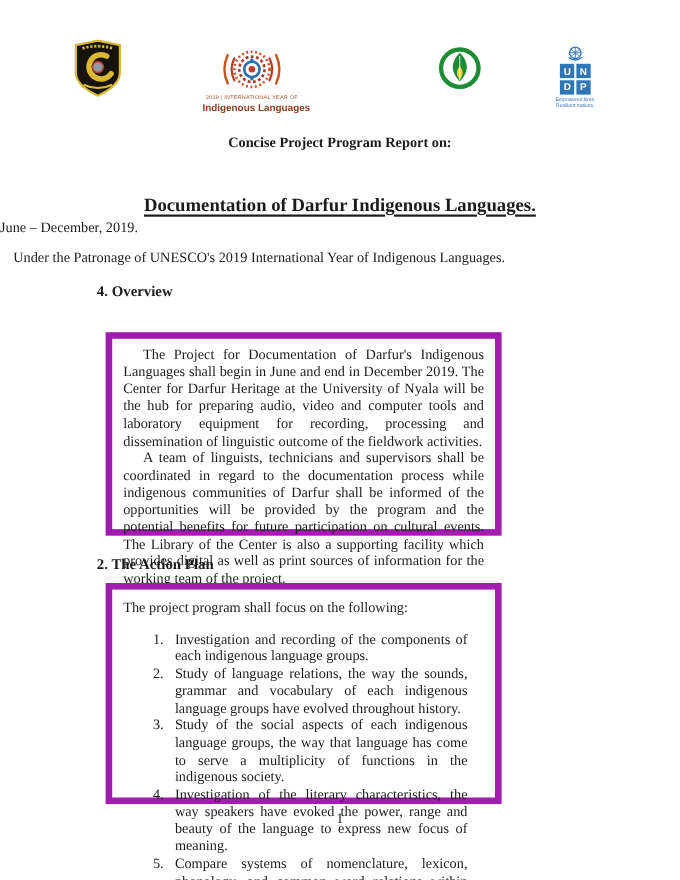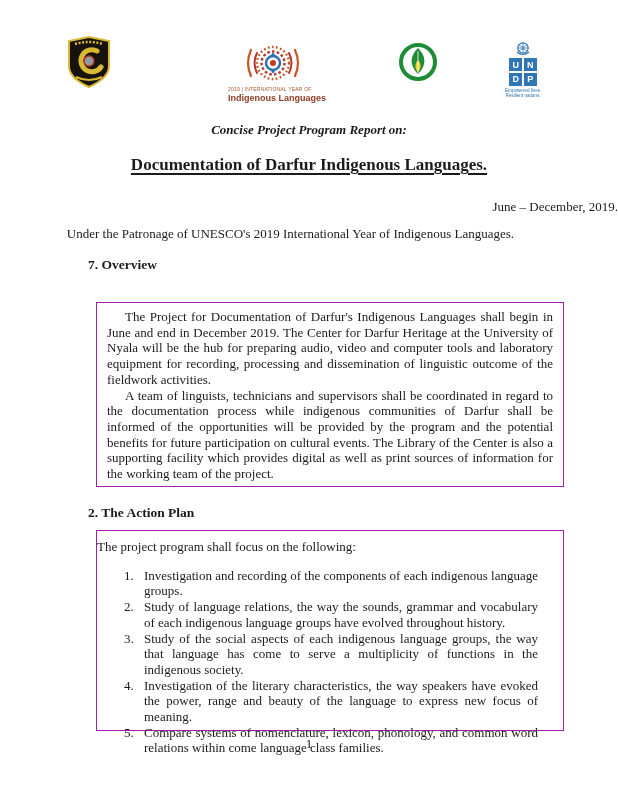--- a/index.html
+++ b/index.html
@@ -3,53 +3,53 @@
 <meta charset="utf-8">
 <style>
   * { margin:0; padding:0; box-sizing:border-box; }
   html,body { width:618px; height:800px; }
   body { background:#ffffff; font-family:"Liberation Serif", serif; color:#1b1b1b; }
   .page { position:relative; width:618px; height:800px; background:#fff; overflow:hidden; }
 
   
   .logo { position:absolute; }
   .logo-nyala { left:66px; top:36px; }
-  .logo-iyil { left:184px; top:42px; width:90px; text-align:left;margin-left:44px; }
+  .logo-iyil { left:184px; top:42px; width:90px; text-align:center; }
   .iyil-mark { display:flex; align-items:center; justify-content:center; }
   .iyil-line1 { font-family:"Liberation Sans", sans-serif; font-size:5px; letter-spacing:0.2px;
                 color:#a85a28; margin-top:2px; white-space:nowrap; }
   .iyil-line2 { font-family:"Liberation Sans", sans-serif; font-size:9px; font-weight:bold;
                 color:#8e3b24; margin-top:1px; white-space:nowrap; }
   .logo-heritage { left:398px; top:42px; }
   .logo-undp { left:505px; top:41px; width:36px; text-align:center; }
   .undp-grid { display:grid; grid-template-columns:13px 13px; grid-template-rows:13px 13px;
                gap:1.5px; justify-content:center; margin-top:1px; }
   .undp-cell { background:#2f76b5; color:#fff; font-family:"Liberation Sans", sans-serif;
                font-size:9px; font-weight:bold; display:flex; align-items:center; justify-content:center; }
   .undp-tagline { font-family:"Liberation Sans", sans-serif; font-size:4.6px; color:#2f76b5;
                   line-height:5.4px; margin-top:2px; white-space:nowrap; }
 
   
   .report-label { position:absolute; top:122px; left:0; width:618px; text-align:center;
-                  font-weight:bold; font-size:13px;font-style:italic; }
-  .main-title { position:absolute; top:155px; left:0; width:618px; text-align:center;
+                  font-weight:bold; font-size:13px; }
+  .main-title { position:absolute; top:177px; left:0; width:618px; text-align:center;
                 font-weight:bold; font-size:17px; }
   .main-title span { text-decoration:underline; text-decoration-thickness:1.5px; text-underline-offset:3px; }
-  .date-range { position:absolute; top:199px; left:0; width:618px; text-align:right; font-size:13px; }
-  .patronage { position:absolute; top:226px; left:0; width:514px; text-align:right; font-size:13px; }
+  .date-range { position:absolute; top:199px; left:0; width:618px; text-align:left; font-size:13px; }
+  .patronage { position:absolute; top:226px; left:0; width:514px; text-align:left; font-size:13px;padding-left:12px; }
 
   
   .sec-heading { position:absolute; left:88px; font-weight:bold; font-size:13.5px; }
   .heading-1 { top:257px; }
   .heading-2 { top:505px; }
 
-  .box { position:absolute; left:96px; width:468px; border:1px solid #a21caf;
+  .box { position:absolute; left:96px; width:360px; border:6px solid #a21caf;
          font-size:13px; line-height:15.7px; text-align:justify; }
   .box-1 { top:302px; height:185px; padding:6px 10px; }
-  .box-2 { top:530px; height:201px; padding:8px 10px 6px 0; }
+  .box-2 { top:530px; height:201px; padding:8px 10px 6px 10px; }
   .para { text-indent:18px; text-align:justify; }
   .list-intro { margin-bottom:13px; text-align:left; }
   ol.action-list { list-style:decimal; list-style-position:outside; padding-left:40px; margin-right:15px; }
   ol.action-list li { text-align:justify; padding-left:7px; }
 
   .page-number { position:absolute; top:736px; left:0; width:618px; text-align:center; font-size:13px; }
 </style>
 </head>
 <body>
 
@@ -111,21 +111,21 @@
     </div>
   </div>
 
   <div class="report-label">Concise Project Program Report on:</div>
   <div class="main-title">
     <span>Documentation of Darfur Indigenous Languages.</span>
   </div>
   <div class="date-range">June – December, 2019.</div>
   <div class="patronage">Under the Patronage of UNESCO's 2019 International Year of Indigenous Languages.</div>
 
-  <div class="sec-heading heading-1">7. Overview</div>
+  <div class="sec-heading heading-1">4. Overview</div>
   <div class="box box-1">
     <p class="para">The Project for Documentation of Darfur's Indigenous Languages shall begin in June and end in December 2019. The Center for Darfur Heritage at the University of Nyala will be the hub for preparing audio, video and computer tools and laboratory equipment for recording, processing and dissemination of linguistic outcome of the fieldwork activities.</p>
     <p class="para">A team of linguists, technicians and supervisors shall be coordinated in regard to the documentation process while indigenous communities of Darfur shall be informed of the opportunities will be provided by the program and the potential benefits for future participation on cultural events. The Library of the Center is also a supporting facility which provides digital as well as print sources of information for the working team of the project.</p>
   </div>
 
   <div class="sec-heading heading-2">2. The Action Plan</div>
   <div class="box box-2">
     <p class="list-intro">The project program shall focus on the following:</p>
     <ol class="action-list">
       <li>Investigation and recording of the components of each indigenous language groups.</li>

